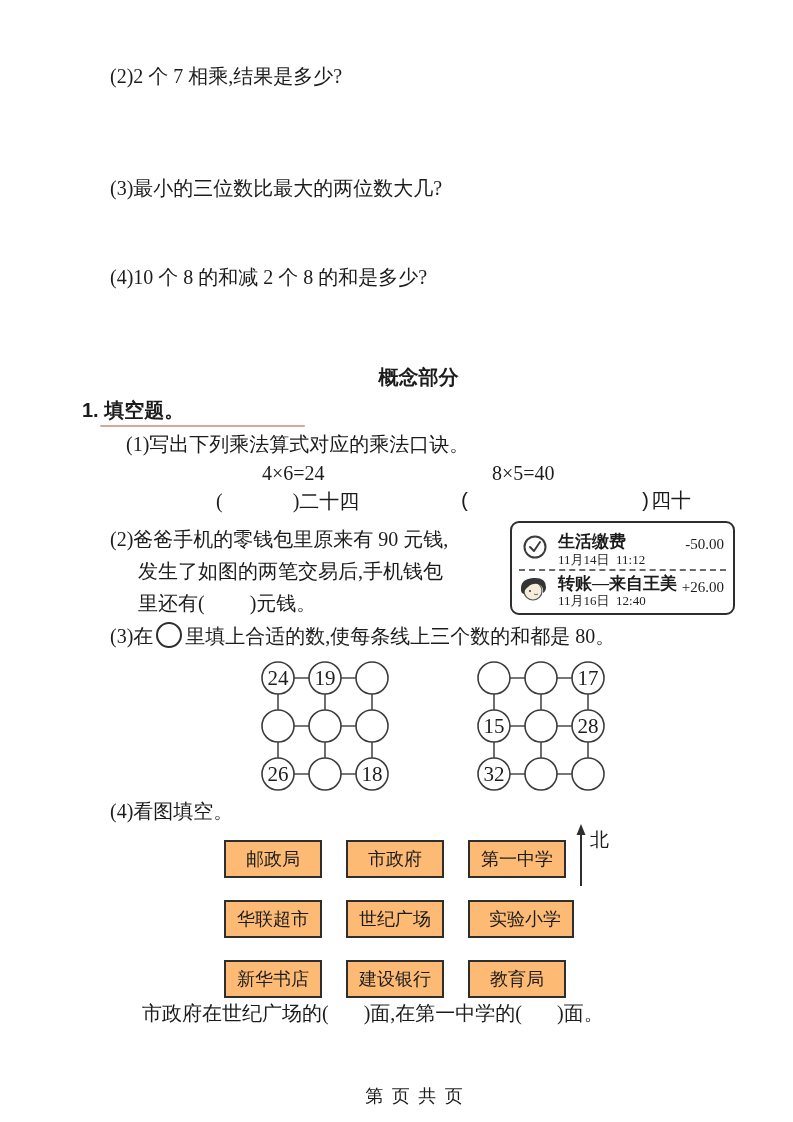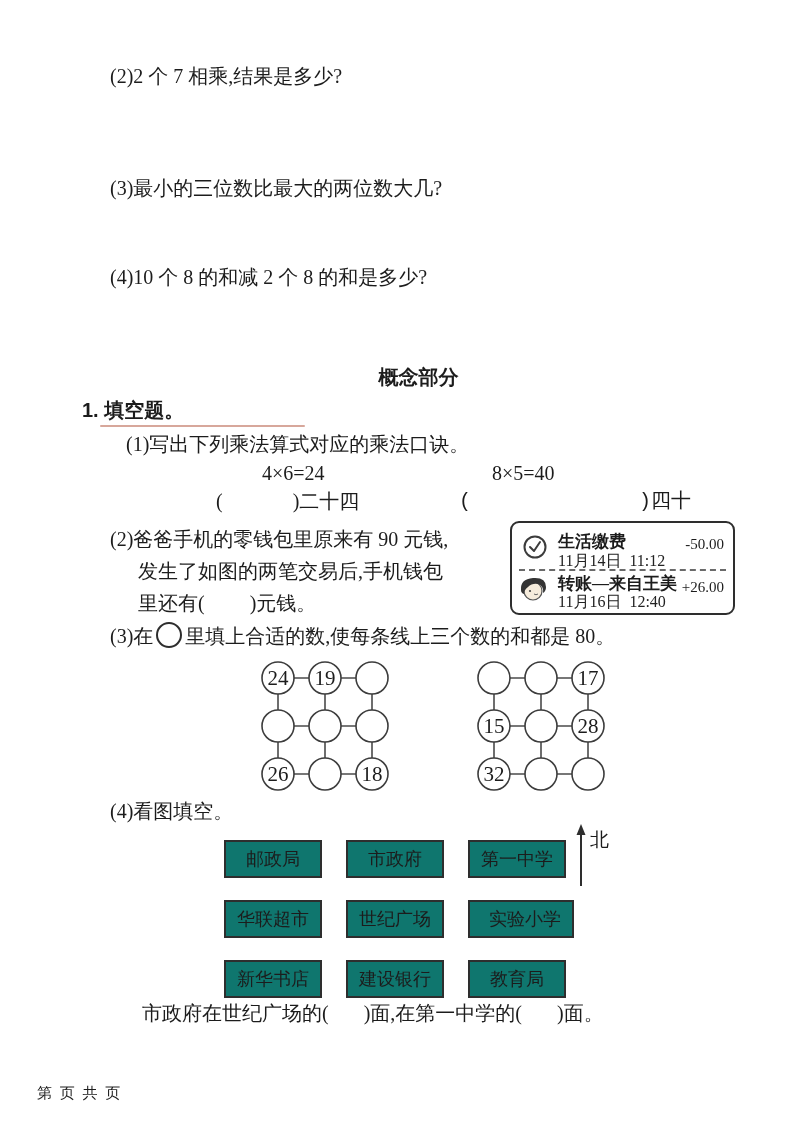--- a/index.html
+++ b/index.html
@@ -13,38 +13,38 @@
   .heading{font-family:"Liberation Sans","DejaVu Sans",sans-serif;font-weight:bold;font-size:20px;}
   .center-row{left:0;right:0;text-align:center;}
   .red-line{position:absolute;height:2px;background:#c98a7a;opacity:.75;border-radius:2px;}
 
   
   .receipt{
     position:absolute;left:510px;top:521px;width:221px;height:90px;
     border:2px solid #2e2e2e;border-radius:9px;background:#fff;
   }
   .receipt .title{position:absolute;font-size:17px;font-weight:600;white-space:pre;}
-  .receipt .date{position:absolute;font-size:16px;color:#222;white-space:pre;}
+  .receipt .date{position:absolute;font-size:13px;color:#222;white-space:pre;}
   .receipt .amount{position:absolute;font-size:15px;white-space:pre;}
   .receipt .divider{position:absolute;left:7px;right:7px;top:46px;border-top:2px dashed #6a6a6a;}
 
   
   .inline-circle{
     display:inline-block;width:22px;height:22px;border:2px solid #2e2e2e;
     border-radius:50%;vertical-align:-5px;margin:0 3px;
   }
 
   
   .bbox{
     position:absolute;width:94px;height:34px;border:2px solid #2e2e2e;
     display:flex;align-items:center;justify-content:center;
-    font-size:18px;background:#0f766e;
+    font-size:18px;background:#fdba74;
   }
 
-  .footer{position:absolute;left:0;right:0;top:1084px;font-size:15px;letter-spacing:2px;white-space:pre;margin-left:37px;}
+  .footer{position:absolute;left:0;right:0;top:1084px;text-align:center;font-size:18px;letter-spacing:2px;white-space:pre;margin-left:37px;}
 
   svg{position:absolute;}
   .grid-num{font-size:21px;fill:#1c1c1c;font-family:"Liberation Serif","DejaVu Serif",serif;}
 </style>
 </head>
 <body>
 
 <div class="abs t20" style="left:110px;top:64px;">(2)2 个 7 相乘,结果是多少?</div>
 <div class="abs t20" style="left:110px;top:176px;">(3)最小的三位数比最大的两位数大几?</div>
 <div class="abs t20" style="left:110px;top:265px;">(4)10 个 8 的和减 2 个 8 的和是多少?</div>

